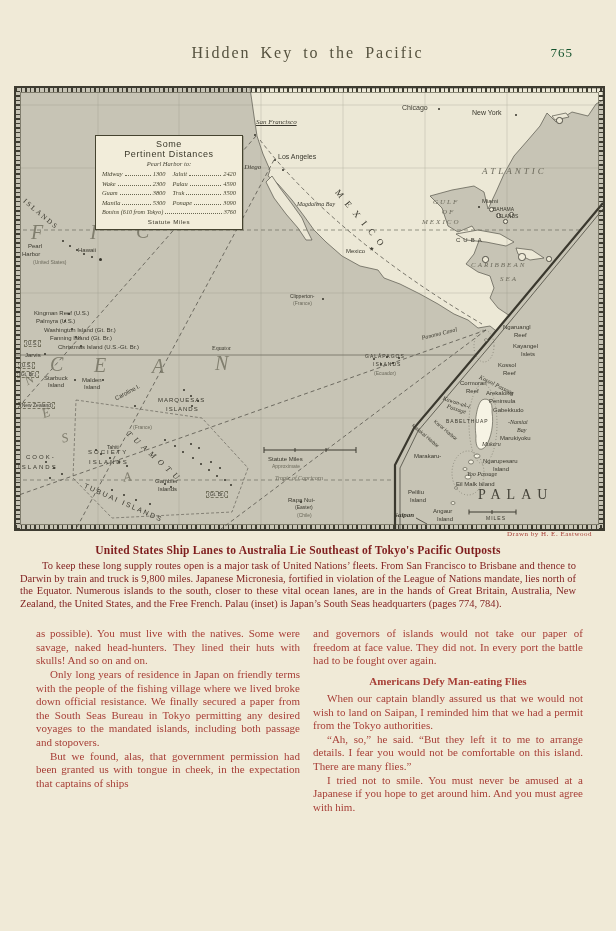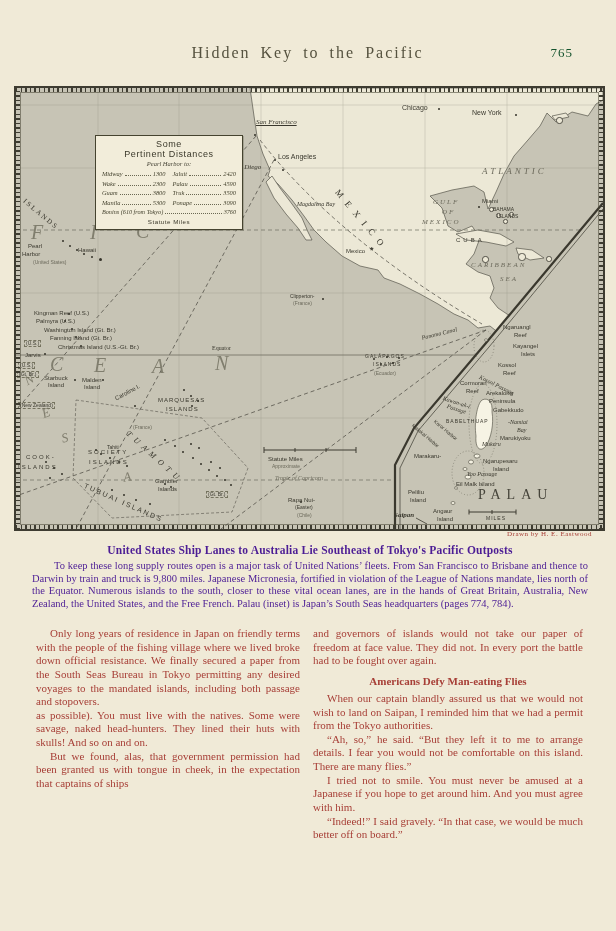--- a/index.html
+++ b/index.html
@@ -46,21 +46,21 @@
   .drow{display:flex;gap:7px;font-style:italic;font-size:6.4px;color:#45432f;line-height:1.5;}
   .dhalf{flex:1;display:flex;align-items:baseline;}
   .leader{flex:1;border-bottom:1px dotted #6a6852;margin:0 2px 2px;}
   .dbon{display:flex;align-items:baseline;font-style:italic;font-size:6.2px;color:#45432f;margin-top:1px;}
   .dfoot{text-align:center;font-family:"Liberation Sans",sans-serif;font-size:6.2px;color:#3a382a;
          margin-top:2px;letter-spacing:.5px;}
 
   
   .credit{position:absolute;left:14px;top:530px;width:578px;text-align:right;font-size:7px;
           letter-spacing:.5px;color:#a73f37;}
-  .caption{position:absolute;left:32px;top:544px;width:556px;color:#4c1d95;}
+  .caption{position:absolute;left:20px;top:544px;width:556px;color:#7f1d1d;}
   .cap-title{text-align:center;font-weight:bold;font-size:11.5px;letter-spacing:.2px;margin-bottom:4px;}
   .cap-body{font-size:10.5px;line-height:1.2;text-align:justify;text-indent:22px;}
   .cols{position:absolute;left:36px;top:627px;width:547px;color:#a73f37;}
   .col{position:absolute;top:0;}
   .col.left{left:0;width:264px;}
   .col.right{left:277px;width:270px;}
   .para{margin:0;font-size:11px;line-height:1.24;text-align:justify;text-indent:14px;}
   .para.noind{text-indent:0;}
   .subhead{text-align:center;font-weight:bold;font-size:11px;margin:7px 0 5px;}
 </style>
@@ -405,25 +405,24 @@
 
 <div class="credit">Drawn by H. E. Eastwood</div>
 
 <div class="caption">
   <div class="cap-title">United States Ship Lanes to Australia Lie Southeast of Tokyo's Pacific Outposts</div>
   <div class="cap-body">To keep these long supply routes open is a major task of United Nations’ fleets.  From San Francisco to Brisbane and thence to Darwin by train and truck is 9,800 miles.  Japanese Micronesia, fortified in violation of the League of Nations mandate, lies north of the Equator.  Numerous islands to the south, closer to these vital ocean lanes, are in the hands of Great Britain, Australia, New Zealand, the United States, and the Free French.  Palau (inset) is Japan’s South Seas headquarters (pages 774, 784).</div>
 </div>
 
 <div class="cols">
   <div class="col left" id="col-left">
+      <p class="para noind">as possible).  You must live with the natives. Some were savage, naked head-hunters.  They lined their huts with skulls!  And so on and on.</p>
       <p class="para">Only long years of residence in Japan on friendly terms with the people of the fishing village where we lived broke down official resistance.  We finally secured a paper from the South Seas Bureau in Tokyo permitting any desired voyages to the mandated islands, including both passage and stopovers.</p>
-      <p class="para noind">as possible).  You must live with the natives. Some were savage, naked head-hunters.  They lined their huts with skulls!  And so on and on.</p>
       <p class="para">But we found, alas, that government permission had been granted us with tongue in cheek, in the expectation that captains of ships</p>
     </div>
   <div class="col right" id="col-right">
       <p class="para noind">and governors of islands would not take our paper of freedom at face value.  They did not. In every port the battle had to be fought over again.</p>
       <div class="subhead">Americans Defy Man-eating Flies</div>
       <p class="para">When our captain blandly assured us that we would not wish to land on Saipan, I reminded him that we had a permit from the Tokyo authorities.</p>
       <p class="para">“Ah, so,” he said.  “But they left it to me to arrange details.  I fear you would not be comfortable on this island.  There are many flies.”</p>
       <p class="para">I tried not to smile.  You must never be amused at a Japanese if you hope to get around him.  And you must agree with him.</p>
-      <p class="para">“Indeed!” I said gravely.  “In that case, we would be much better off on board.”</p>
     </div>
 </div>
 
 </body></html>

